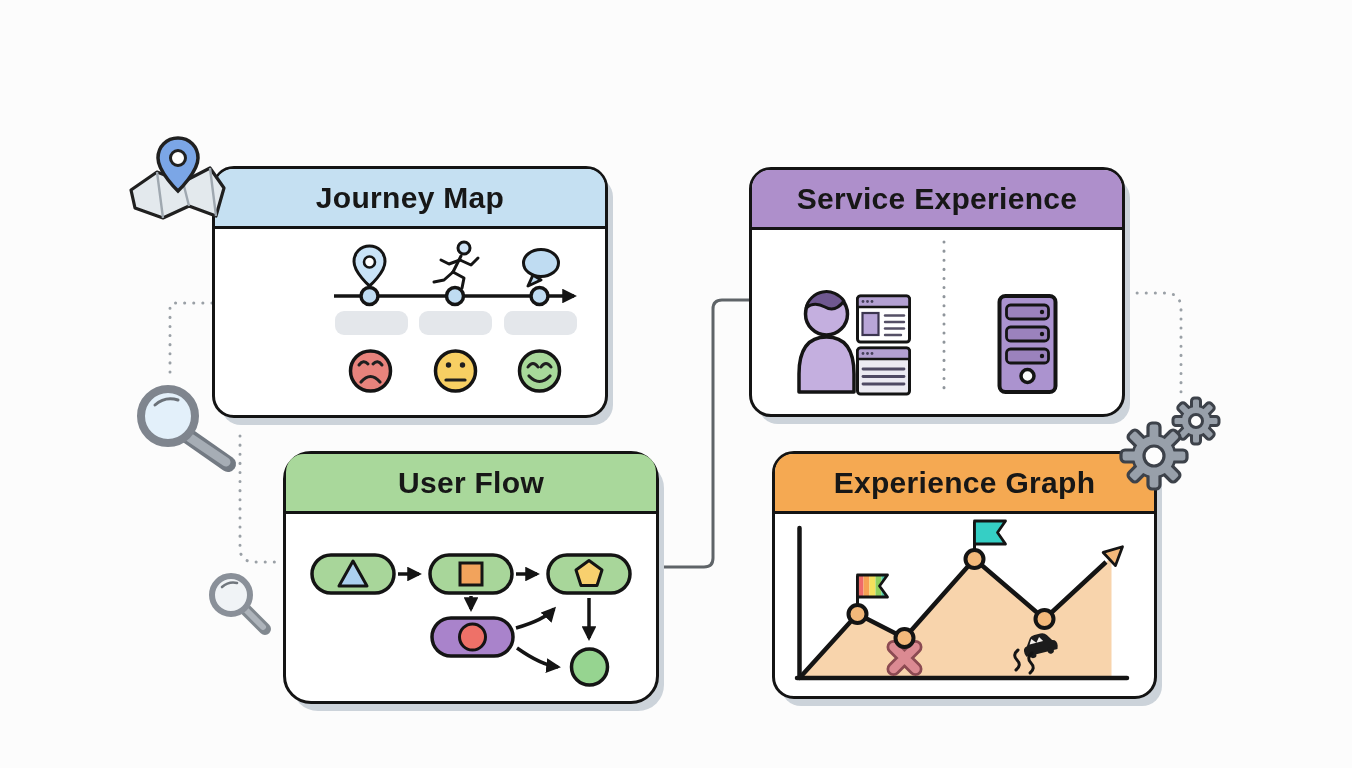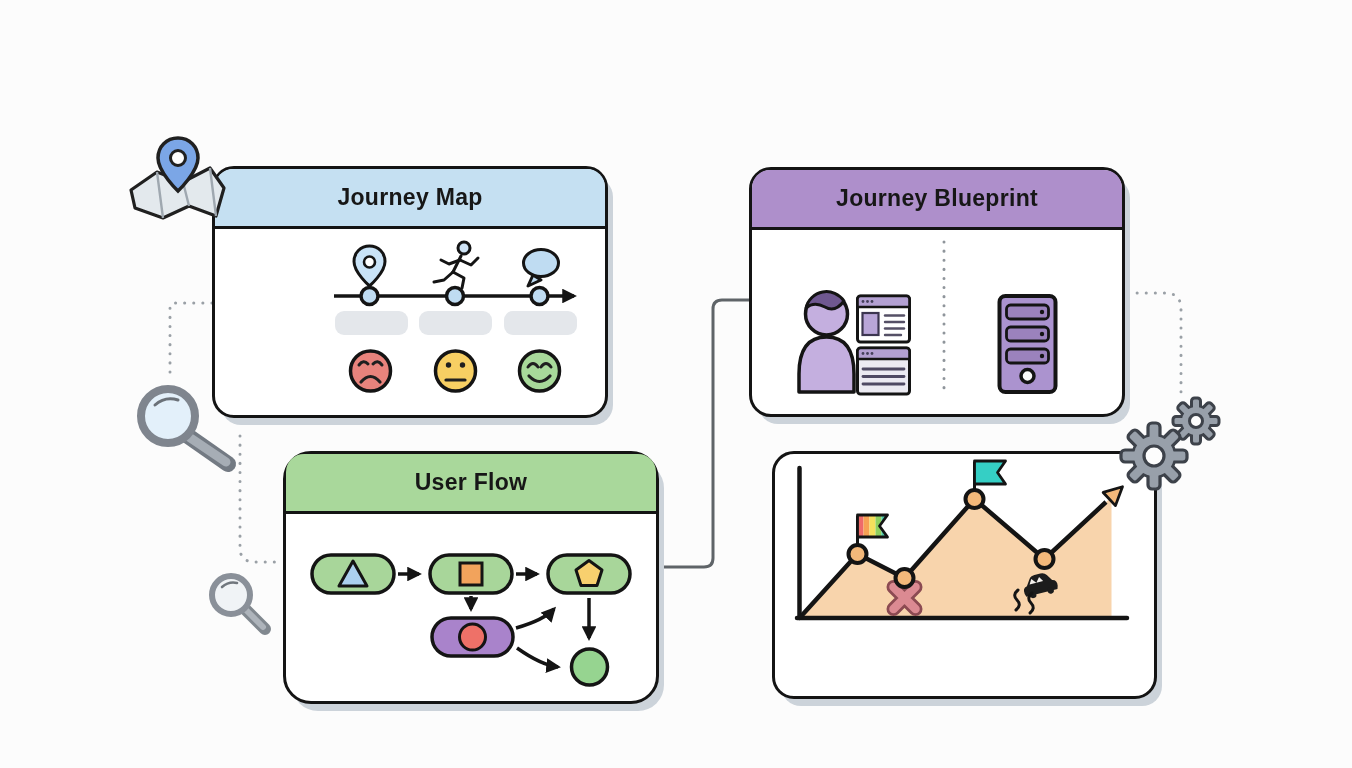--- a/index.html
+++ b/index.html
@@ -3,21 +3,21 @@
 <meta charset="utf-8">
 <style>
   html,body{margin:0;padding:0;}
   body{font-family:"Liberation Sans",sans-serif;background:#ffffff;}
   #canvas{position:relative;width:1352px;height:768px;background:#fcfcfc;overflow:hidden;}
   .layer{position:absolute;left:0;top:0;}
   .card{position:absolute;background:#ffffff;border:3.5px solid #141414;border-radius:22px;
         box-shadow:7px 9px 0 -2px #ccd3da;z-index:2;}
   .card-header{height:57px;border-bottom:3.5px solid #141414;border-radius:18px 18px 0 0;
         display:flex;align-items:center;justify-content:center;}
-  .card-title{font-size:23px;font-weight:700;color:#171717;letter-spacing:.3px;}
+  .card-title{font-size:30px;font-weight:700;color:#171717;letter-spacing:.3px;}
   .card-body{position:relative;width:100%;}
   .deco{position:absolute;z-index:3;}
   svg{display:block;}
 </style>
 </head>
 <body>
 
 <div id="canvas">
 
   <svg class="layer" width="1352" height="768" style="z-index:1">
@@ -88,21 +88,21 @@
           <circle cx="324.5" cy="142" r="20" fill="#a8d99a" stroke="#141414" stroke-width="3.5"></circle>
           <path d="M313,138 q5,-7 10,0 M326,138 q5,-7 10,0" fill="none" stroke="#1f1f1f" stroke-width="3" stroke-linecap="round"></path>
           <path d="M314,147 q10.5,11 21,0" fill="none" stroke="#1f1f1f" stroke-width="3.2" stroke-linecap="round"></path>
         </g>
       </svg>
     </div>
   </div>
 
   <div class="card" style="left:749px;top:167px;width:370px;height:244px;">
     <div class="card-header" style="background-color: rgb(174, 143, 203);">
-      <span class="card-title">Journey Blueprint</span>
+      <span class="card-title">Service Experience</span>
     </div>
     <div class="card-body">
       <svg width="370" height="180" viewBox="0 0 370 180">
         <line x1="192" y1="12" x2="192" y2="165" stroke="#8f959b" stroke-width="3" stroke-linecap="round" stroke-dasharray="0.1 9"></line>
 
         <g>
           <circle cx="74.5" cy="84" r="21" fill="#c4afdf" stroke="#141414" stroke-width="3.5"></circle>
           <path d="M54,78 A21,21 0 0 1 92,71 Q83,83 73,77 Q62,71 54,78 Z" fill="#6f5890" stroke="#141414" stroke-width="3" stroke-linejoin="round"></path>
           <path d="M47,162 v-18 q0,-37 27.5,-37 q27.5,0 27.5,37 v18 z" fill="#c4afdf" stroke="#141414" stroke-width="3.5" stroke-linejoin="round"></path>
         </g>
@@ -189,20 +189,23 @@
         <defs>
           <marker id="ah2" viewBox="0 0 10 10" refX="8" refY="5" markerWidth="4.2" markerHeight="4.2" orient="auto-start-reverse">
             <path d="M0,0 L10,5 L0,10 z" fill="#141414"></path>
           </marker>
         </defs>
       </svg>
     </div>
   </div>
 
   <div class="card" style="left:772px;top:451px;width:379px;height:242px;">
+    <div class="card-header" style="background-color: rgb(245, 169, 82);">
+      <span class="card-title">Experience Graph</span>
+    </div>
     <div class="card-body">
       <svg width="372" height="178" viewBox="0 0 372 178">
 
         <path d="M24.5,164 L82.5,100 L129.5,124 L199.5,45 L269.5,105 L336.5,43 L336.5,164 Z" fill="#f8d4ac"></path>
 
         <g stroke="#141414" stroke-width="4.5" stroke-linecap="round">
           <line x1="24.5" y1="14" x2="24.5" y2="164"></line>
           <line x1="22" y1="164" x2="352" y2="164"></line>
         </g>
 

